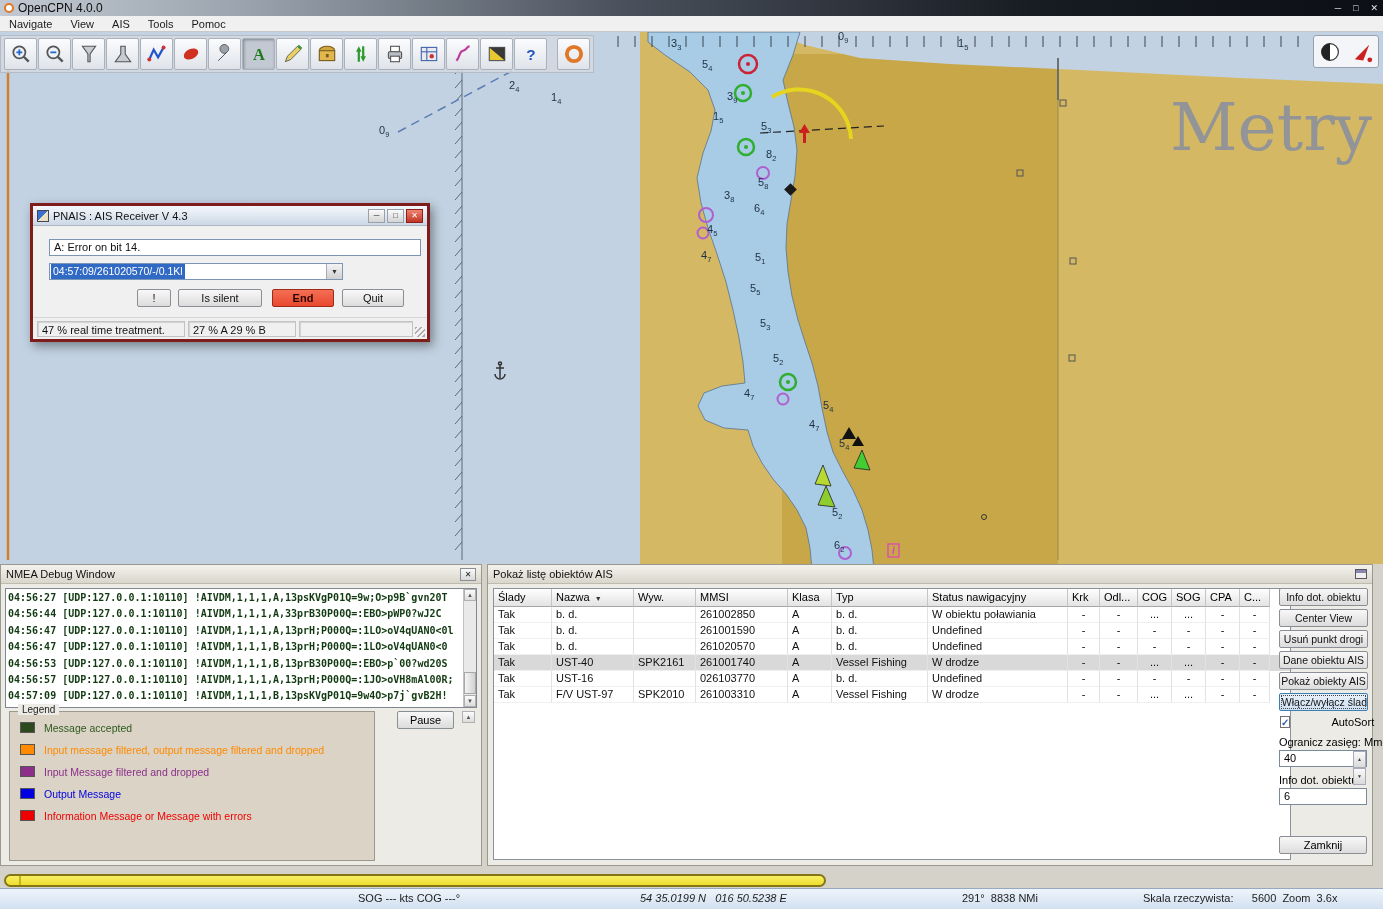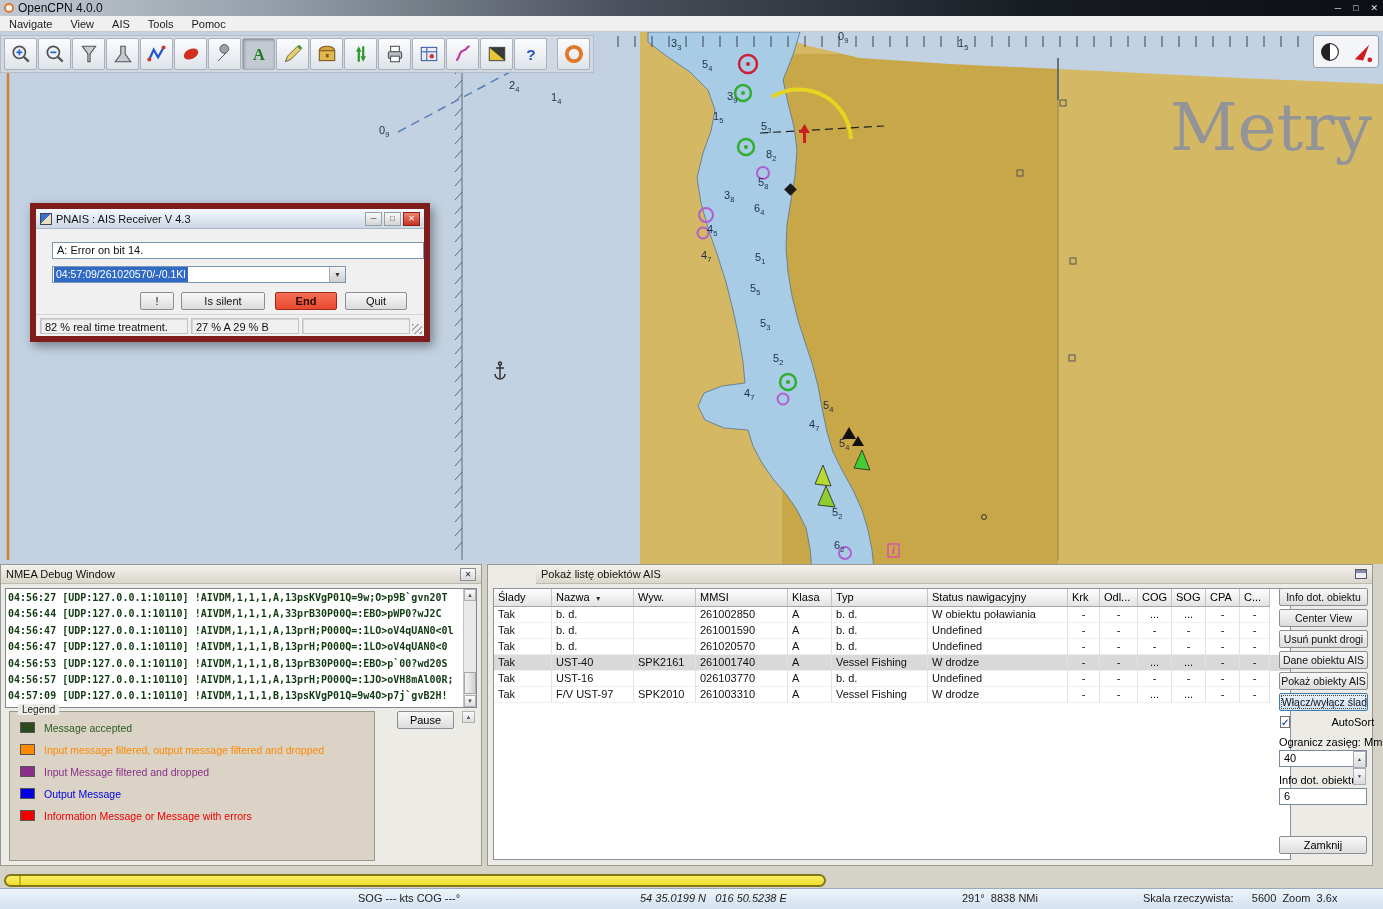--- a/index.html
+++ b/index.html
@@ -31,21 +31,21 @@
   .tb { width:33px; height:32px; display:flex; align-items:center; justify-content:center;
     background:linear-gradient(#fbfcfe,#dfe3e9); border:1px solid #a9b1bb; border-radius:2px; }
   .tb.pressed { background:#c3c9d3; box-shadow:inset 1px 1px 3px rgba(0,0,0,.35); }
   .tb.gap { margin-left:9px; }
 
   #compass-panel { position:absolute; right:4px; top:35px; width:66px; height:33px; z-index:10;
     background:#f3f5f8; border:1px solid #97a1ad; border-radius:3px; display:flex; align-items:center; justify-content:space-around; }
 
   
   #pnais { position:absolute; left:30px; top:203px; width:400px; height:139px; z-index:20;
-    background:#f0f0f0; border:6px solid #7f1d1d; box-shadow:3px 4px 10px rgba(0,0,0,.4); }
+    background:#f0f0f0; border:3px solid #7f1d1d; box-shadow:3px 4px 10px rgba(0,0,0,.4); }
   .pnais-title { height:20px; background:linear-gradient(#f4f8fc,#ccd8e6); border-bottom:1px solid #aeb8c4;
     display:flex; align-items:center; padding:0 4px; }
   .pnais-title .dlg-icon { width:12px; height:12px; background:linear-gradient(135deg,#3a6fd0 50%,#e8e0c0 50%); border:1px solid #445; margin-right:4px; }
   .pnais-title .dlg-text { font-size:11px; color:#111; flex:1; }
   .dlg-btn { width:17px; height:14px; margin-left:2px; font-size:8px; display:flex; align-items:center; justify-content:center;
     background:linear-gradient(#fafafa,#d4d4d4); border:1px solid #98a0aa; color:#333; }
   .dlg-btn.close { background:linear-gradient(#ef8270,#c23424); color:#fff; border-color:#8c2014; }
   .pnais-msg { position:absolute; left:16px; top:33px; width:372px; height:17px; background:#fff;
     border:1px solid #7a96b4; font-size:11px; line-height:15px; padding-left:4px; color:#111; }
   .pnais-combo { position:absolute; left:16px; top:57px; width:294px; height:17px; background:#fff;
@@ -86,21 +86,21 @@
   .legend-label { position:absolute; left:8px; top:-8px; background:#ecebe5; padding:0 4px; font-size:10px; color:#222; }
   .legend-row { display:flex; align-items:center; gap:9px; margin:9px 0 0 10px; height:13px; }
   .legend-swatch { width:15px; height:11px; border:1px solid #555; flex:0 0 auto; }
   .legend-text { font-size:10.5px; white-space:nowrap; }
   .pause-btn { position:absolute; left:396px; top:146px; width:57px; height:18px; font-size:11px; text-align:center; line-height:16px;
     background:linear-gradient(#f8f8f8,#dcdcdc); border:1px solid #8a8f96; border-radius:2px; }
   .mini-scroll { position:absolute; left:461px; top:146px; width:13px; height:12px; font-size:6px; color:#555;
     display:flex; align-items:center; justify-content:center; background:linear-gradient(#fbfbfb,#dcdcdc); border:1px solid #b0b0b0; }
 
   
-  #aiswin { left:487px; top:0; width:886px; height:302px;padding-left:48px; }
+  #aiswin { left:487px; top:0; width:886px; height:302px; }
   .restore-icon { width:12px; height:10px; border:1px solid #556; background:#eee; position:relative; }
   .restore-icon::before { content:""; position:absolute; left:0; top:0; right:0; height:3px; background:#88a; }
   .ais-table { position:absolute; left:5px; top:23px; width:798px; height:272px; background:#fff; border:1px solid #8a929c; overflow:hidden; }
   .thead { display:flex; height:18px; }
   .th { background:linear-gradient(#fefefe,#e3e3e3); border-right:1px solid #c4c4c4; border-bottom:1px solid #a6a6a6;
     font-size:11px; line-height:17px; padding-left:4px; white-space:nowrap; overflow:hidden; flex:0 0 auto; }
   .sort-arrow { font-size:7px; margin-left:5px; color:#333; }
   .tr { display:flex; height:16px; }
   .tr.selected { background:#d9d9d9; }
   .td { border-right:1px solid #e2e2e2; border-bottom:1px solid #efefef; font-size:11px; line-height:15px;
@@ -463,21 +463,21 @@
     <div class="pnais-msg">A: Error on bit 14.</div>
     <div class="pnais-combo">
       <span class="sel">04:57:09/261020570/-/0.1Kl</span>
       <span class="arrow">▼</span>
     </div>
     <div class="pnais-btn" style="left:104px;width:34px;">!</div>
     <div class="pnais-btn" style="left:145px;width:84px;">Is silent</div>
     <div class="pnais-btn end" style="left:239px;width:62px;">End</div>
     <div class="pnais-btn" style="left:309px;width:62px;">Quit</div>
     <div class="pnais-status">
-      <span class="field" style="left:4px;width:148px;">82 % real time treatment.</span>
+      <span class="field" style="left:4px;width:148px;">47 % real time treatment.</span>
       <span class="field" style="left:155px;width:108px;">27 % A 29 % B</span>
       <span class="field" style="left:266px;right:14px;"></span>
       <span class="grip"></span>
     </div>
   </div>
 
   <div id="dock">
 
     <div id="nmea" class="dockwin">
       <div class="dock-title">

